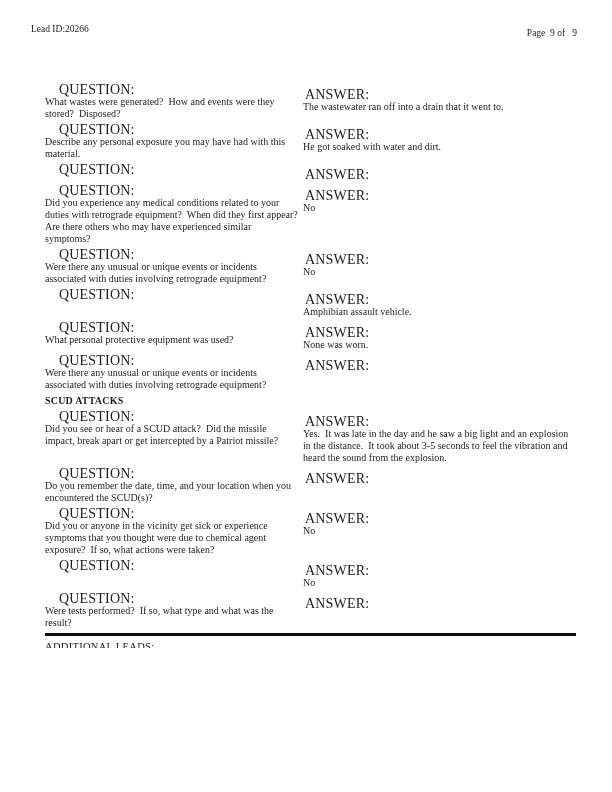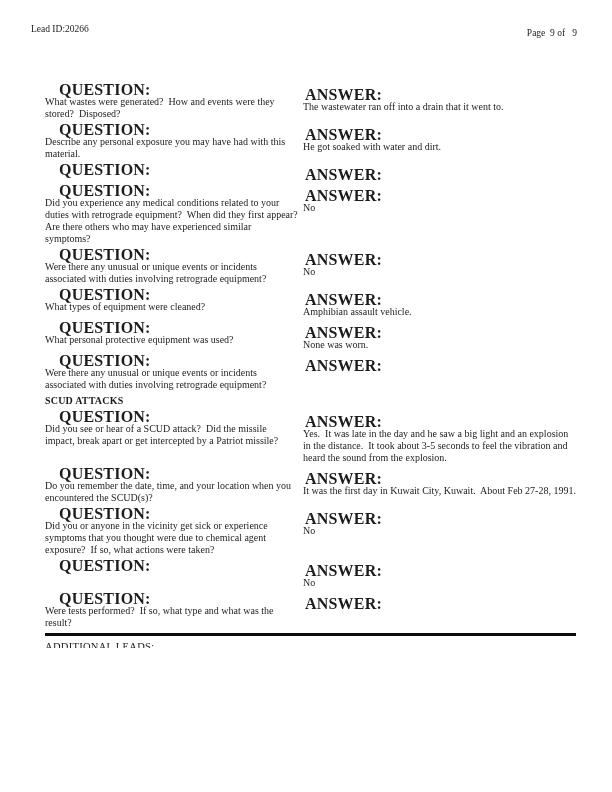--- a/index.html
+++ b/index.html
@@ -34,22 +34,22 @@
     right: 36px;
     top: 84px;
   }
   .qa-row {
     display: grid;
     grid-template-columns: 253px 1fr;
     column-gap: 5px;
     margin-bottom: 4px;
   }
   .qa-label {
-    font-weight: bold;
-    font-size: 16px;
+    font-weight: normal;
+    font-size: 14px;
     line-height: 12px;
     letter-spacing: 0.2px;
   }
   .q-col .qa-label { padding-left: 14px; }
   .a-col { padding-top: 5px; }
   .a-col .qa-label { padding-left: 2px; }
   .qa-text {
     font-size: 10px;
     line-height: 12px;
     white-space: pre-wrap;
@@ -147,21 +147,20 @@
             <div class="qa-text">Were there any unusual or unique events or incidents associated with duties involving retrograde equipment?</div>
           </div>
           <div class="a-col">
             <div class="qa-label">ANSWER:</div>
             <div class="qa-text">No</div>
           </div>
         </div>
         <div class="qa-row">
           <div class="q-col">
             <div class="qa-label">QUESTION:</div>
-            <div class="qa-text">What types of equipment were cleaned?</div>
           </div>
           <div class="a-col">
             <div class="qa-label">ANSWER:</div>
             <div class="qa-text">Amphibian assault vehicle.</div>
           </div>
         </div>
         <div class="qa-row">
           <div class="q-col">
             <div class="qa-label">QUESTION:</div>
             <div class="qa-text">What personal protective equipment was used?</div>
@@ -191,21 +190,20 @@
             <div class="qa-text">Yes.  It was late in the day and he saw a big light and an explosion in the distance.  It took about 3-5 seconds to feel the vibration and heard the sound from the explosion.</div>
           </div>
         </div>
         <div class="qa-row">
           <div class="q-col">
             <div class="qa-label">QUESTION:</div>
             <div class="qa-text">Do you remember the date, time, and your location when you encountered the SCUD(s)?</div>
           </div>
           <div class="a-col">
             <div class="qa-label">ANSWER:</div>
-            <div class="qa-text">It was the first day in Kuwait City, Kuwait.  About Feb 27-28, 1991.</div>
           </div>
         </div>
         <div class="qa-row">
           <div class="q-col">
             <div class="qa-label">QUESTION:</div>
             <div class="qa-text">Did you or anyone in the vicinity get sick or experience symptoms that you thought were due to chemical agent exposure?  If so, what actions were taken?</div>
           </div>
           <div class="a-col">
             <div class="qa-label">ANSWER:</div>
             <div class="qa-text">No</div>

